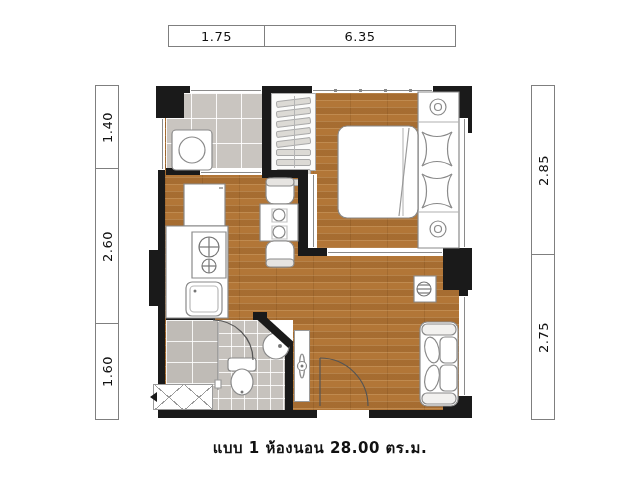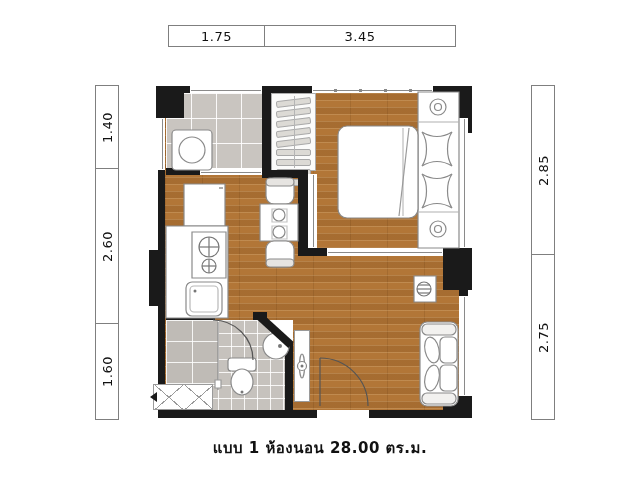--- a/index.html
+++ b/index.html
@@ -74,21 +74,21 @@
 </head>
 <body>
 
 <div class="stage">
 
   <div class="dimbar cols" style="left:168px;top:25px;">
     <div class="dcell" style="width:97px;">
       <span>1.75</span>
     </div>
     <div class="dcell" style="width:192px;">
-      <span>3.45</span>
+      <span>6.35</span>
     </div>
   </div>
 
   <div class="dimbar rows" style="left:95px;top:85px;">
     <div class="dcell" style="height:84px;">
       <span class="vtext">1.40</span>
     </div>
     <div class="dcell" style="height:156px;">
       <span class="vtext">2.60</span>
     </div>

